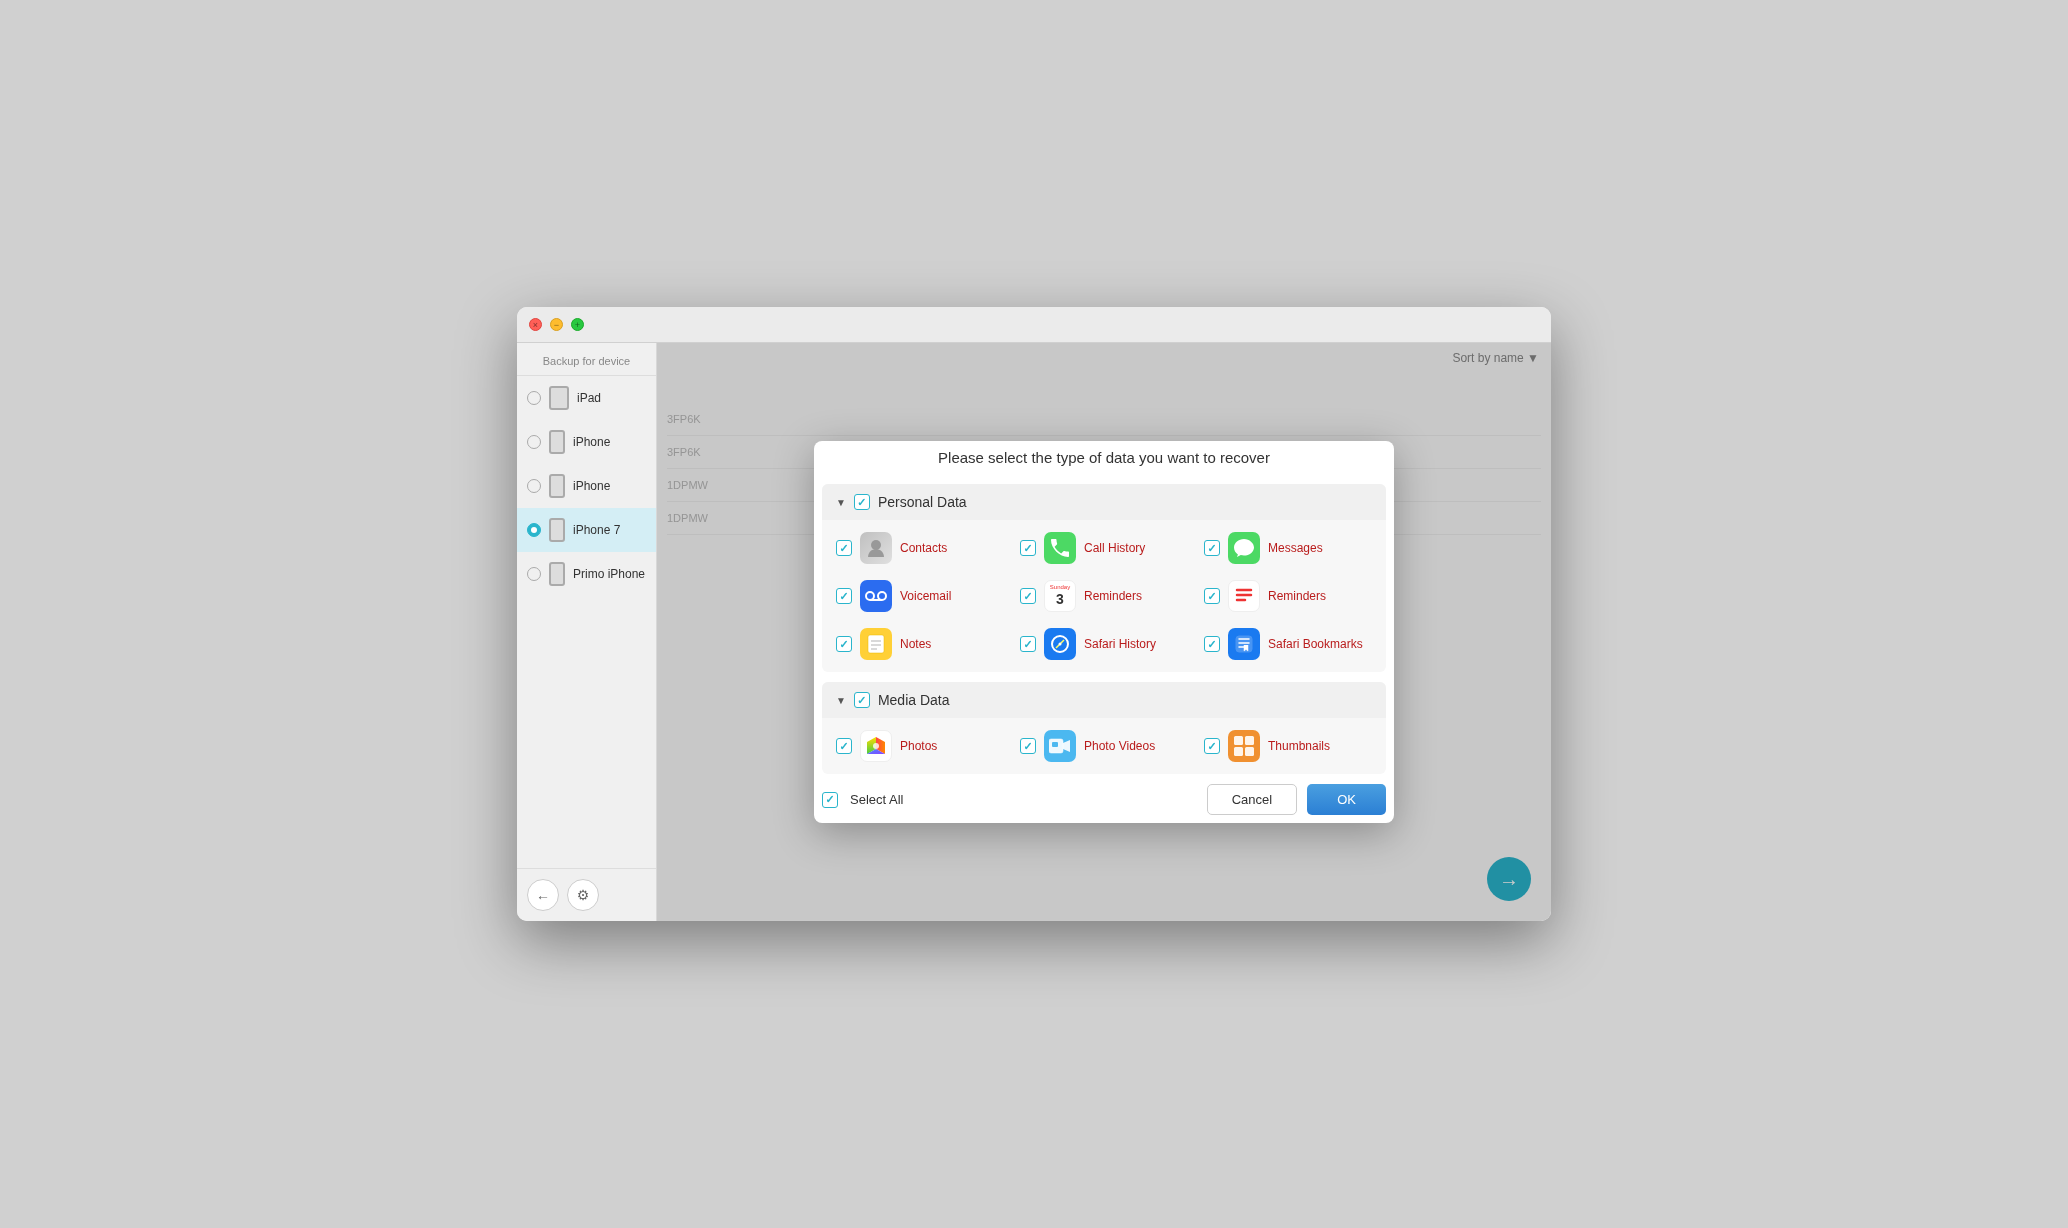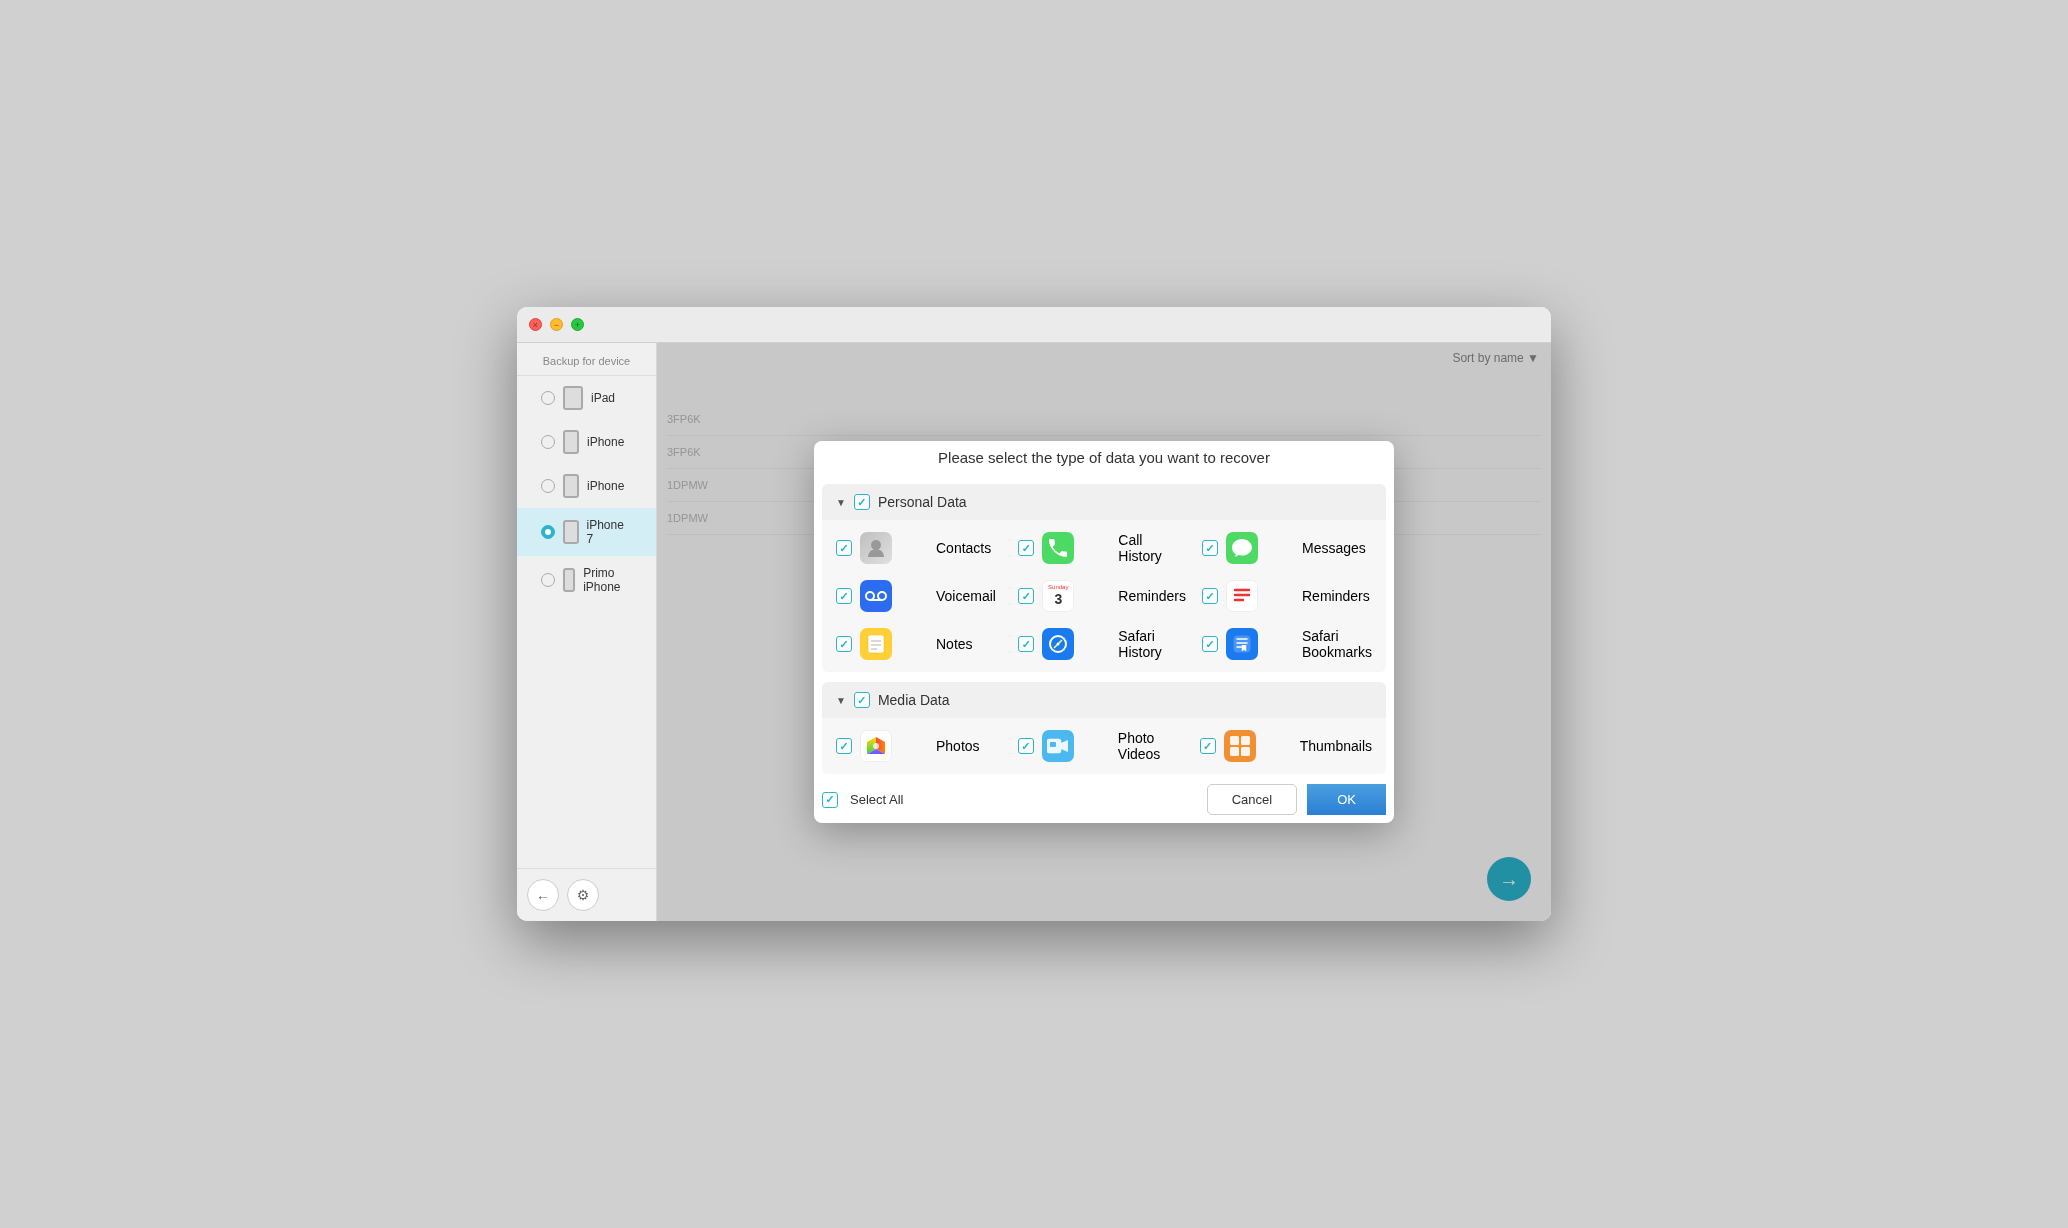--- a/index.html
+++ b/index.html
@@ -74,21 +74,21 @@
     }
 
     .device-list {
       flex: 1;
       overflow-y: auto;
     }
 
     .device-item {
       display: flex;
       align-items: center;
-      padding: 10px 24px;
+      padding: 10px 10px;
       gap: 8px;
       cursor: pointer;
       position: relative;
     }
 
     .device-item.selected {
       background: #d4eef5;
     }
 
     .device-radio {
@@ -292,23 +292,22 @@
     .icon-calendar { background: white; border: 1px solid #eee; }
     .icon-reminders { background: white; border: 1px solid #eee; }
     .icon-notes { background: #ffd036; }
     .icon-safari-history { background: #1a7af0; }
     .icon-safari-bookmarks { background: #1a7af0; }
     .icon-photos { background: white; border: 1px solid #eee; }
     .icon-photo-videos { background: #4bb8f0; }
     .icon-thumbnails { background: #f09030; }
 
     .item-label {
-      font-size: 14px;
-      color: #000000;
-      margin-left: 36px;
+      font-size: 12px;
+      color: #b91c1c;
     }
 
     .dialog-footer {
       display: flex;
       align-items: center;
       gap: 12px;
     }
 
     .select-all-checkbox {
       width: 16px;
@@ -346,21 +345,21 @@
       border-radius: 5px;
       background: white;
       font-size: 13px;
       color: #333;
       cursor: pointer;
     }
 
     .btn-ok {
       padding: 7px 30px;
       border: none;
-      border-radius: 0;
+      border-radius: 5px;
       background: linear-gradient(180deg, #4a9fe0, #2b7fd4);
       color: white;
       font-size: 13px;
       font-weight: 500;
       cursor: pointer;
     }
 
     .nav-arrow-right {
       position: absolute;
       bottom: 20px;

